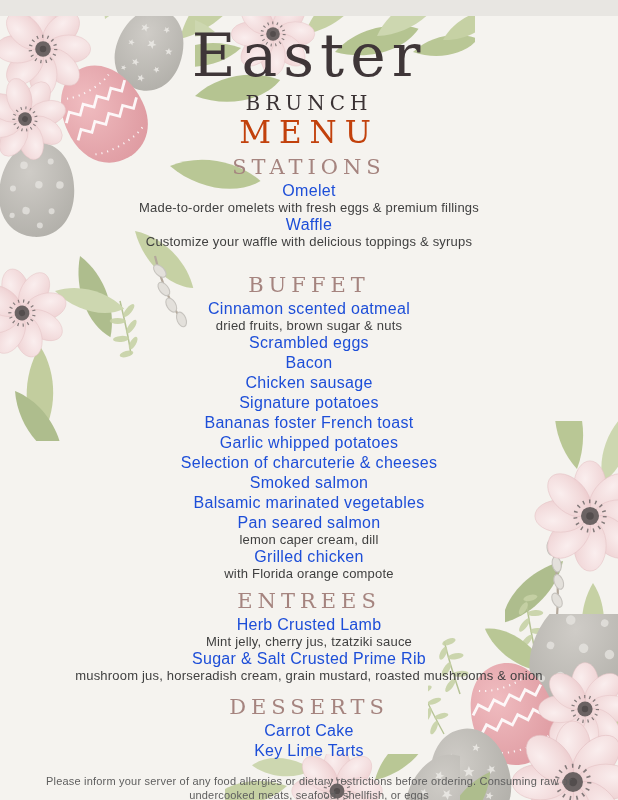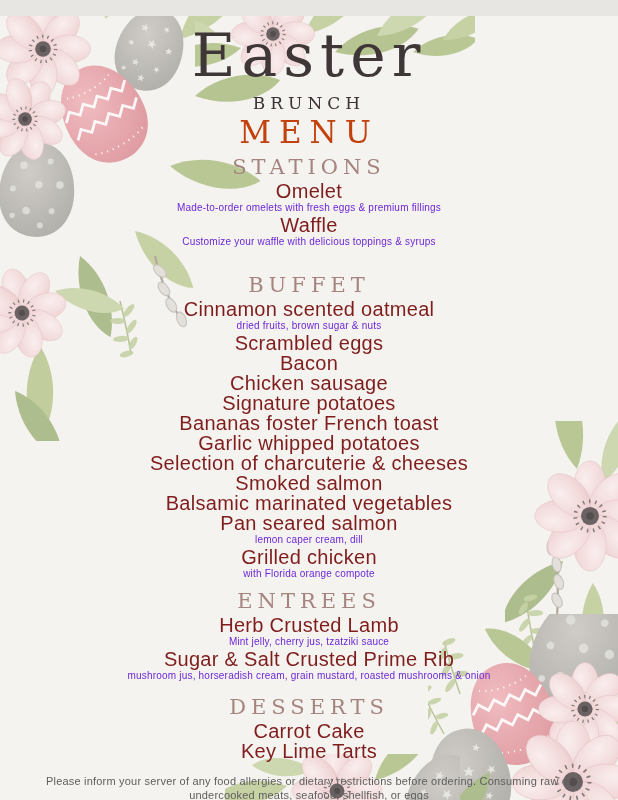--- a/index.html
+++ b/index.html
@@ -13,40 +13,40 @@
   .deco { position:absolute; z-index:1; pointer-events:none; }
   .content { position:relative; z-index:2; text-align:center; padding-top:6px; }
 
   .page-title {
     font-family:"DejaVu Serif", serif; font-weight:400;
     font-size:60px; line-height:66px; letter-spacing:6px;
     color:#3f3638;
   }
   .page-subtitle {
     font-family:"DejaVu Serif", serif; font-weight:400;
-    font-size:17px; line-height:30px; letter-spacing:5px;
+    font-size:20px; line-height:30px; letter-spacing:5px;
     color:#3a3234; margin-top:0px;
   }
   .menu-watermark {
     font-family:"DejaVu Serif", serif; font-weight:400;
     font-size:31px; line-height:30px; letter-spacing:8px;
     color:#c2410c; margin-top:-1px;
   }
   .section-heading {
     font-family:"DejaVu Serif", serif; font-weight:400;
     font-size:21px; line-height:25px; letter-spacing:5px;
     color:#a5847f; margin-top:8px; margin-bottom:1px;
   }
   .section--buffet .section-heading { margin-top:24px; }
   .section--desserts .section-heading { margin-top:12px; }
   .item-name {
-    font-size:20px; line-height:20px; color:#7f1d1d; letter-spacing:0.3px;
+    font-size:16px; line-height:20px; color:#1d4ed8; letter-spacing:0.3px;
   }
   .item-desc {
-    font-size:10px; line-height:14px; color:#6d28d9; letter-spacing:0.2px;
+    font-size:13px; line-height:14px; color:#404040; letter-spacing:0.2px;
   }
   .footer {
     position:relative; z-index:3; margin-top:13px;
     font-size:11px; line-height:14px; color:#5e5e5e; letter-spacing:0.2px;
     padding:0 30px;
   }
 </style>
 </head>
 <body>
 

